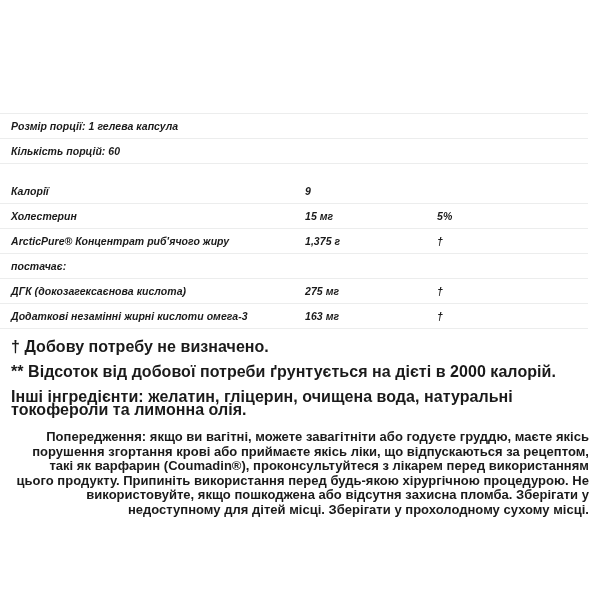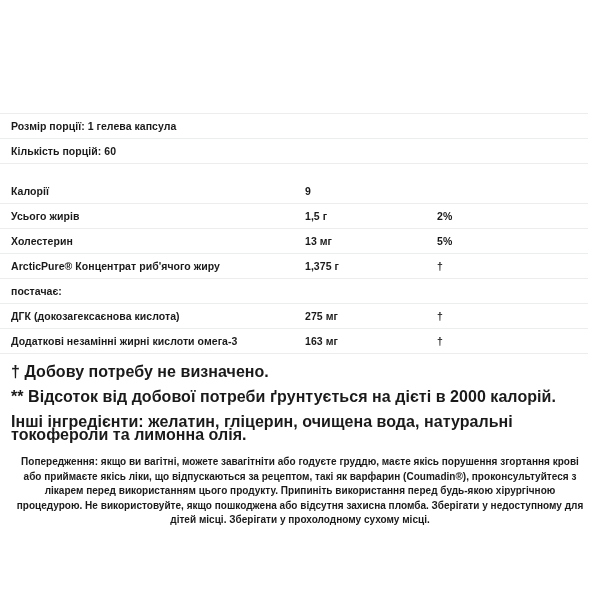--- a/index.html
+++ b/index.html
@@ -28,20 +28,21 @@
   .facts-table {
     width: 588px;
     border-collapse: collapse;
     table-layout: fixed;
     margin: 0;
   }
   .facts-table td {
     padding: 0;
     vertical-align: middle;
     border-bottom: 1px solid #eceded;
+    font-style: italic;
   }
 
   .col-name  { width: 302px; }
   .col-amt   { width: 132px; }
   .col-dv    { width: 154px; }
 
   .cell {
     padding: 0 0 0 11px;
     height: 24px;
     line-height: 24px;
@@ -92,27 +93,27 @@
     font-weight: bold;
     line-height: 13px;
     margin: 0 0 12px 0;
     color: #1a1a1a;
     letter-spacing: 0.05px;
   }
   .footnote.ingredients {
     margin-bottom: 14px;
   }
   .warning {
-    font-size: 10px;
+    font-size: 13px;
     font-weight: bold;
     line-height: 14.5px;
     margin: 0;
     color: #1a1a1a;
     letter-spacing: 0.02px;
-    text-align: center;
+    text-align: right;
     width: 578px;
   }
 </style>
 </head>
 <body>
 
 <div class="panel" style="top:113px;">
 
   <table class="facts-table">
     <colgroup>
@@ -144,35 +145,24 @@
           </td>
         <td>
             <div class="cell amt">9</div>
           </td>
         <td>
             <div class="cell dv"></div>
           </td>
       </tr>
       <tr>
         <td>
-            <div class="cell">Усього жирів</div>
-          </td>
-        <td>
-            <div class="cell amt">1,5 г</div>
-          </td>
-        <td>
-            <div class="cell dv">2%</div>
-          </td>
-      </tr>
-      <tr>
-        <td>
             <div class="cell">Холестерин</div>
           </td>
         <td>
-            <div class="cell amt">13 мг</div>
+            <div class="cell amt">15 мг</div>
           </td>
         <td>
             <div class="cell dv">5%</div>
           </td>
       </tr>
       <tr>
         <td>
             <div class="cell">ArcticPure® Концентрат риб'ячого жиру</div>
           </td>
         <td>

